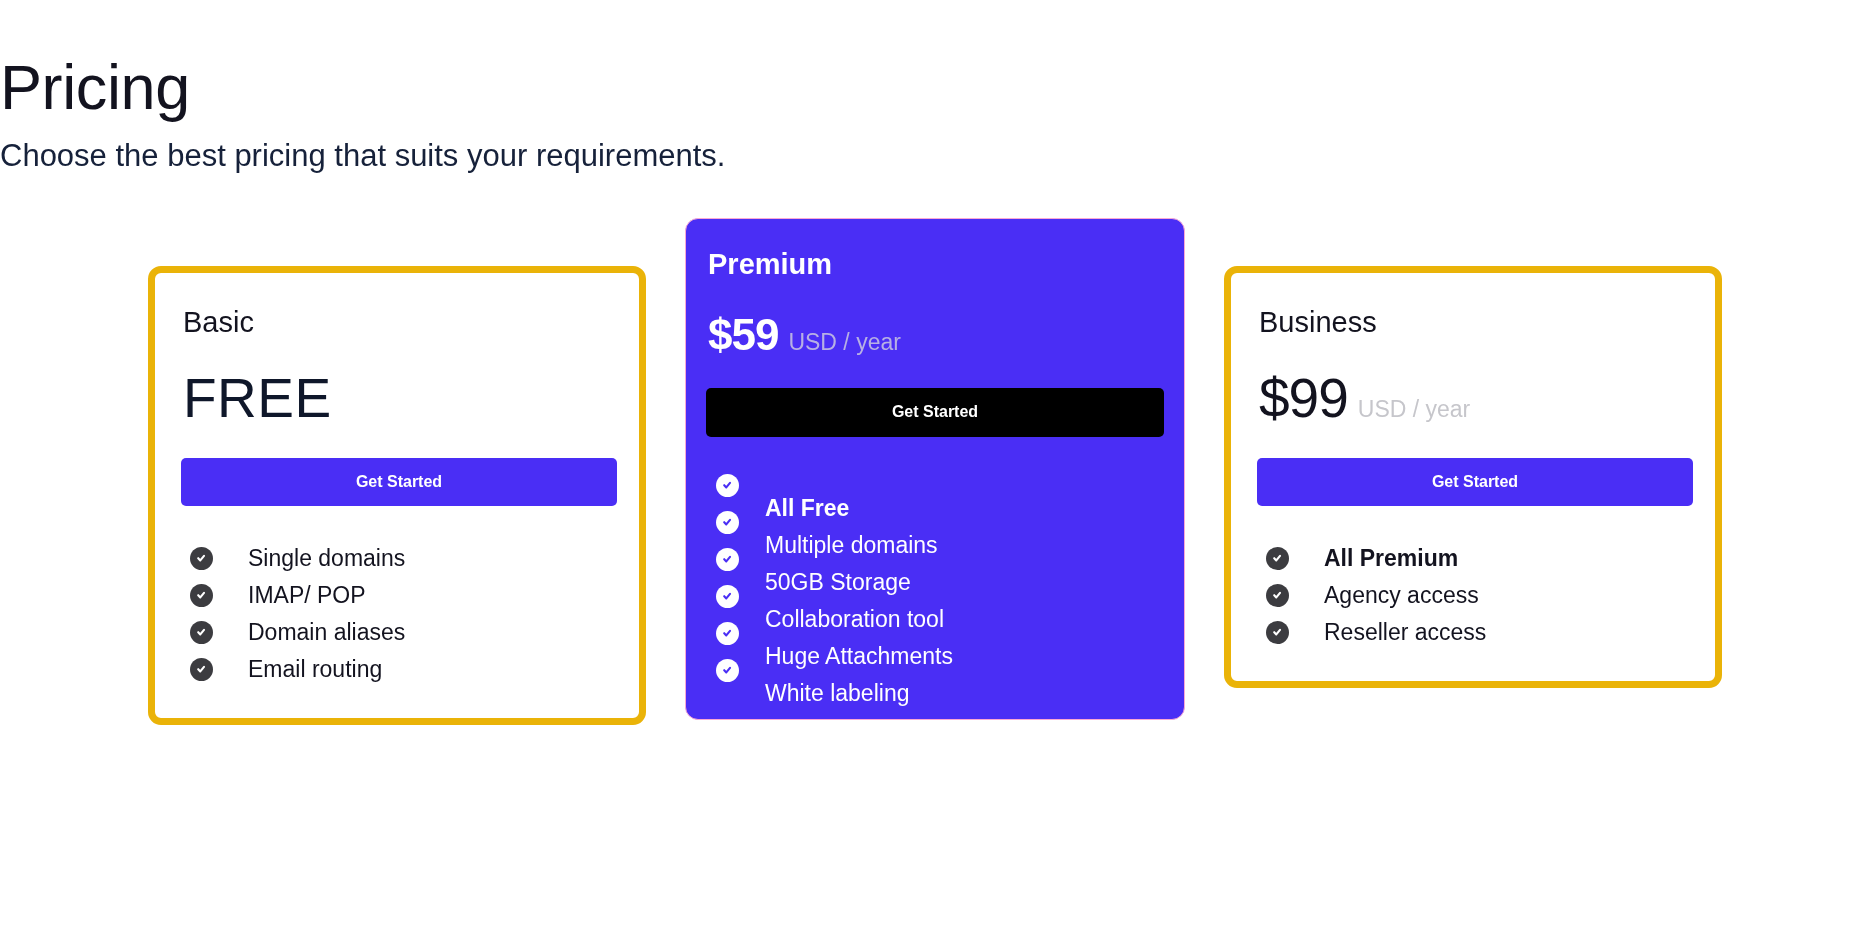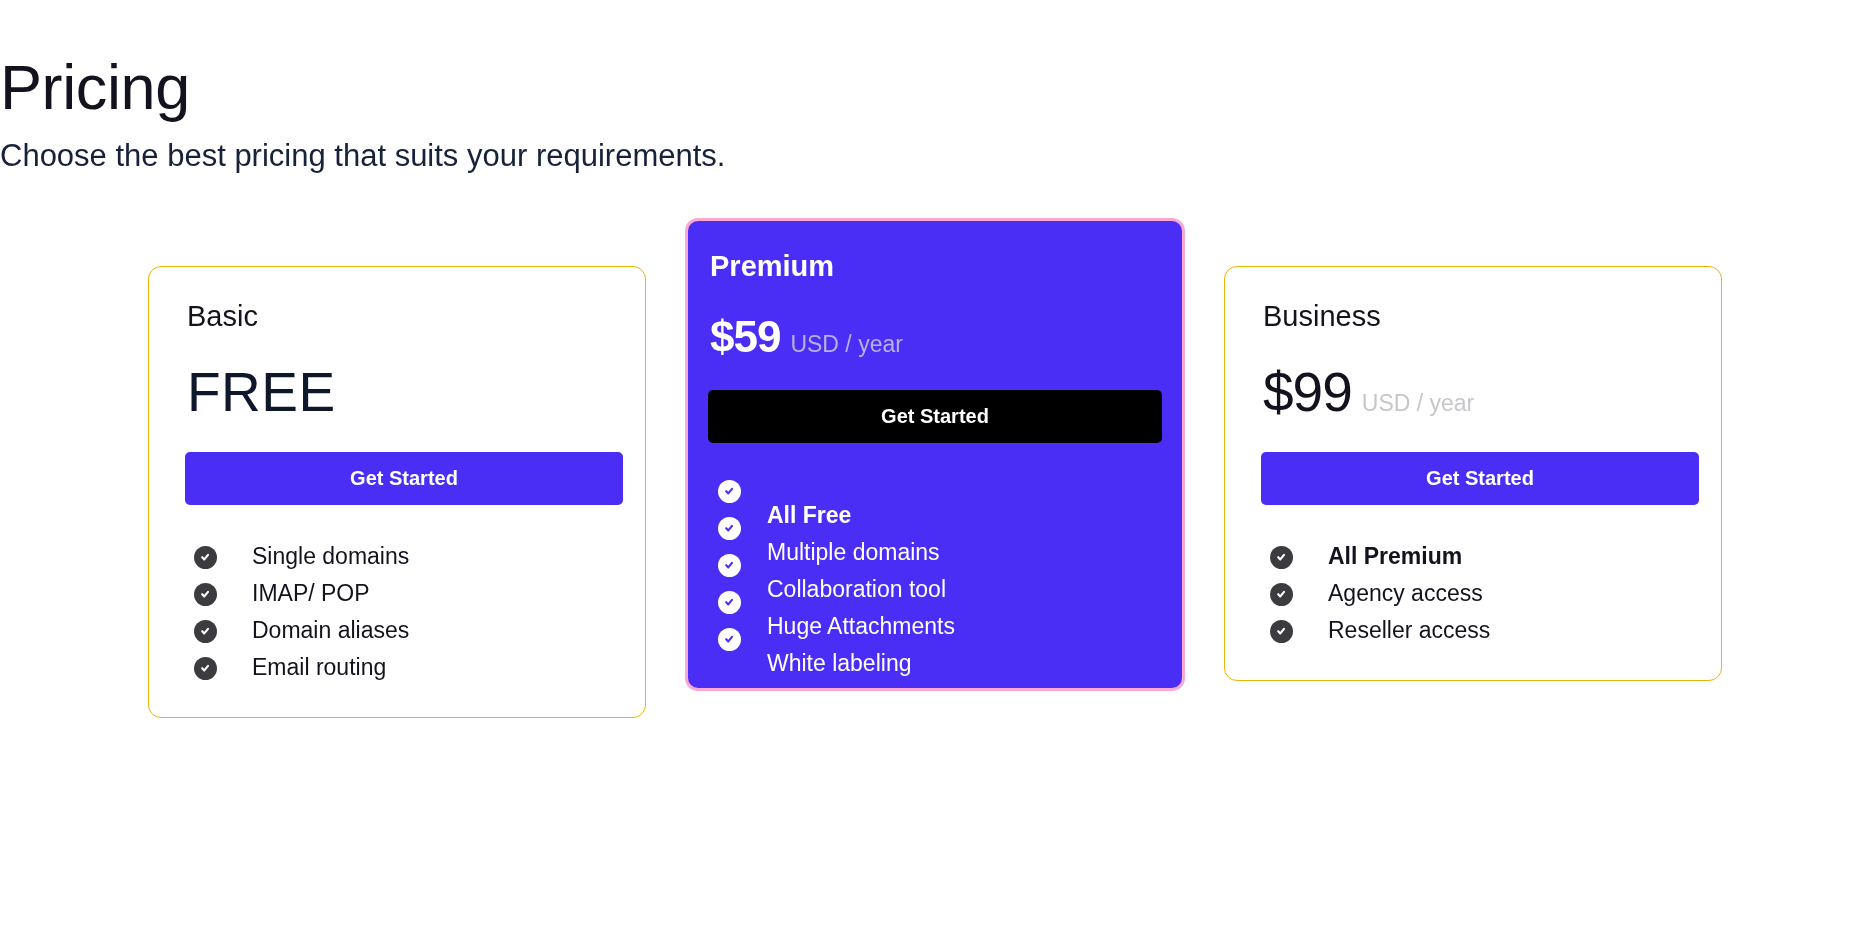--- a/index.html
+++ b/index.html
@@ -54,29 +54,29 @@
   }
 
   .card {
     position: relative;
     border-radius: 13px;
   }
 
   .card.plain {
     width: 498px;
     background: #ffffff;
-    border: 1px solid #eab308;
-    padding: 32px 22px 30px 36px;
+    border: 7px solid #eab308;
+    padding: 32px 22px 30px 26px;
     margin-top: 48px;
   }
 
   .card.featured {
     width: 500px;
     background: #4a2ef5;
-    border: 3px solid #f9a8d4;
+    border: 1px solid #f9a8d4;
     padding: 28px 20px 30px 20px;
     margin-top: 0;
     z-index: 3;
   }
 
   .card + .card { margin-left: 39px; }
 
   
   .plan-name {
     font-size: 29px;
@@ -135,21 +135,21 @@
 
   
   .cta {
     display: block;
     width: 100%;
     margin-top: 30px;
     padding: 15px 0 16px 0;
     border: none;
     border-radius: 5px;
     font-family: "Liberation Sans", sans-serif;
-    font-size: 20px;
+    font-size: 16px;
     font-weight: 700;
     color: #ffffff;
     text-align: center;
     cursor: pointer;
     line-height: 1.1;
   }
 
   .cta.purple { background: #4a2ef5; }
   .cta.black  { background: #000000; }
 
@@ -271,20 +271,28 @@
               </svg>
             </span>
             <span class="feature-label">Multiple domains</span>
           </li>
           <li class="feature">
             <span class="check-icon">
               <svg width="11" height="11" viewBox="0 0 11 11">
                 <path d="M2.2 5.2 L4.3 7.4 L8.0 2.9" fill="none" stroke="#4a2ef5" stroke-width="2.1" stroke-linecap="round" stroke-linejoin="round"></path>
               </svg>
             </span>
+            <span class="feature-label">50GB Storage</span>
+          </li>
+          <li class="feature">
+            <span class="check-icon">
+              <svg width="11" height="11" viewBox="0 0 11 11">
+                <path d="M2.2 5.2 L4.3 7.4 L8.0 2.9" fill="none" stroke="#4a2ef5" stroke-width="2.1" stroke-linecap="round" stroke-linejoin="round"></path>
+              </svg>
+            </span>
             <span class="feature-label">Collaboration tool</span>
           </li>
           <li class="feature">
             <span class="check-icon">
               <svg width="11" height="11" viewBox="0 0 11 11">
                 <path d="M2.2 5.2 L4.3 7.4 L8.0 2.9" fill="none" stroke="#4a2ef5" stroke-width="2.1" stroke-linecap="round" stroke-linejoin="round"></path>
               </svg>
             </span>
             <span class="feature-label">Huge Attachments</span>
           </li>

